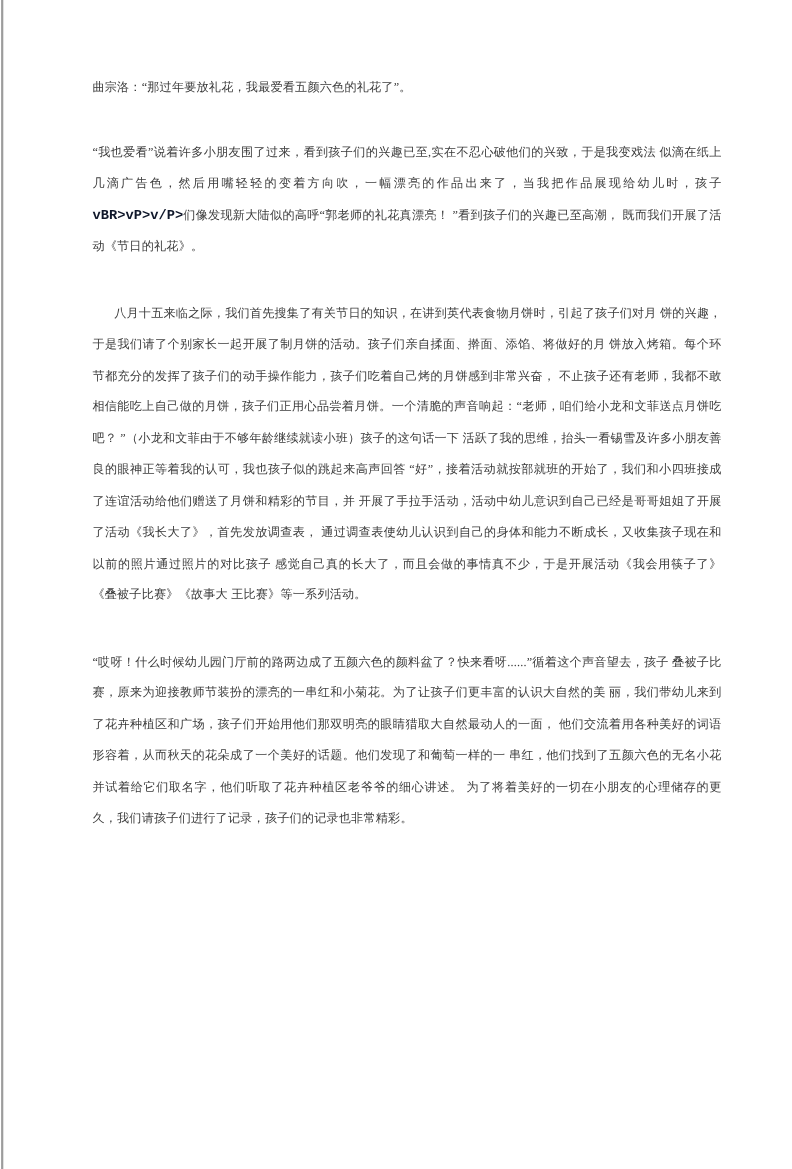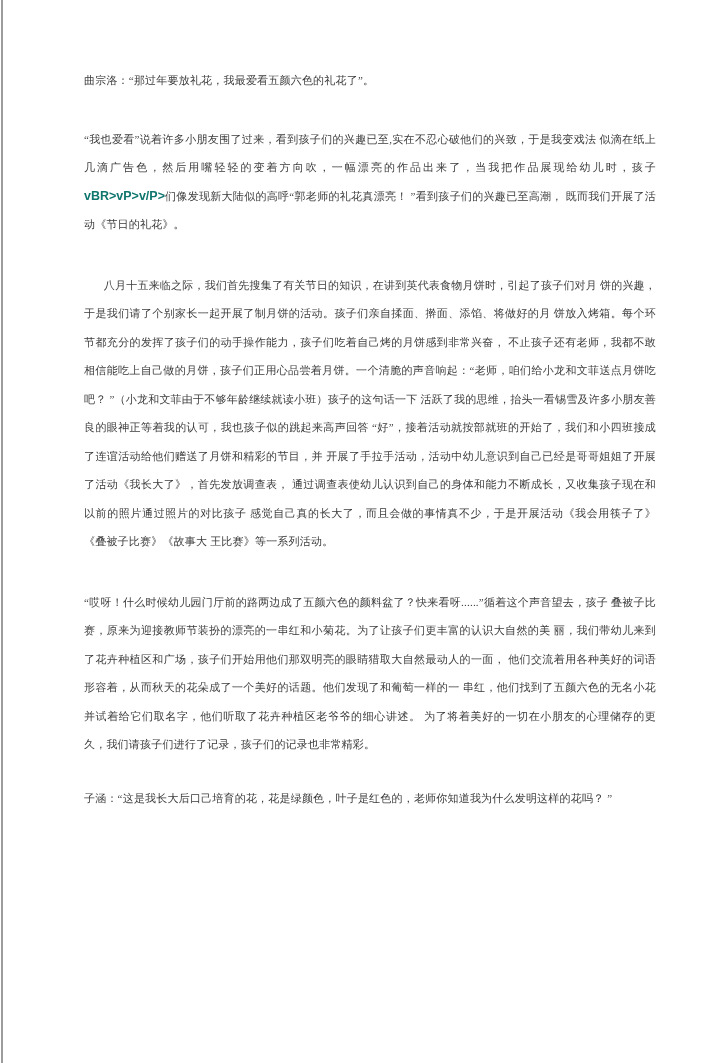--- a/index.html
+++ b/index.html
@@ -38,38 +38,37 @@
     margin: 0;
     padding: 0;
   }
   .gap-lg   { margin-top: 30px !important; }
   .gap-xl   { margin-top: 32px !important; }
   .gap-xxl  { margin-top: 42px !important; }
   .gap-md   { margin-top: 25px !important; }
   .gap-md2  { margin-top: 27px !important; }
   .indented { text-indent: 1.8em; }
   .code-seg {
-    font-family: Liberation Sans, sans-serif;
+    font-family: Liberation Mono, monospace;
     font-size: 12.5px;
     font-weight: bold;
-    color: #0f766e;
+    color: #0f172a;
     letter-spacing: 0;
   }
 </style>
 </head>
 <body>
 
 <div class="left-border"></div>
 
 <div class="page">
   <p>曲宗洛：“那过年要放礼花，我最爱看五颜六色的礼花了”。</p>
 
   <p class="gap-lg"><span>“我也爱看”说着许多小朋友围了过来，看到孩子们的兴趣已至,实在不忍心破他们的兴致，于是我变戏法 似滴在纸上几滴广告色，然后用嘴轻轻的变着方向吹，一幅漂亮的作品出来了，当我把作品展现给幼儿时，孩子 </span><span class="code-seg">vBR&gt;vP&gt;v/P&gt;</span><span>们像发现新大陆似的高呼“郭老师的礼花真漂亮！ ”看到孩子们的兴趣已至高潮， 既而我们开展了活动《节日的礼花》。</span></p>
 
   <p class="gap-xl indented">八月十五来临之际，我们首先搜集了有关节日的知识，在讲到英代表食物月饼时，引起了孩子们对月 饼的兴趣，于是我们请了个别家长一起开展了制月饼的活动。孩子们亲自揉面、擀面、添馅、将做好的月 饼放入烤箱。每个环节都充分的发挥了孩子们的动手操作能力，孩子们吃着自己烤的月饼感到非常兴奋， 不止孩子还有老师，我都不敢相信能吃上自己做的月饼，孩子们正用心品尝着月饼。一个清脆的声音响起：“老师，咱们给小龙和文菲送点月饼吃吧？ ”（小龙和文菲由于不够年龄继续就读小班）孩子的这句话一下 活跃了我的思维，抬头一看锡雪及许多小朋友善良的眼神正等着我的认可，我也孩子似的跳起来高声回答 “好”，接着活动就按部就班的开始了，我们和小四班接成了连谊活动给他们赠送了月饼和精彩的节目，并 开展了手拉手活动，活动中幼儿意识到自己已经是哥哥姐姐了开展了活动《我长大了》，首先发放调查表， 通过调查表使幼儿认识到自己的身体和能力不断成长，又收集孩子现在和以前的照片通过照片的对比孩子 感觉自己真的长大了，而且会做的事情真不少，于是开展活动《我会用筷子了》《叠被子比赛》《故事大 王比赛》等一系列活动。</p>
 
   <p class="gap-xl">“哎呀！什么时候幼儿园门厅前的路两边成了五颜六色的颜料盆了？快来看呀......”循着这个声音望去，孩子 叠被子比赛，原来为迎接教师节装扮的漂亮的一串红和小菊花。为了让孩子们更丰富的认识大自然的美 丽，我们带幼儿来到了花卉种植区和广场，孩子们开始用他们那双明亮的眼睛猎取大自然最动人的一面， 他们交流着用各种美好的词语形容着，从而秋天的花朵成了一个美好的话题。他们发现了和葡萄一样的一 串红，他们找到了五颜六色的无名小花并试着给它们取名字，他们听取了花卉种植区老爷爷的细心讲述。 为了将着美好的一切在小朋友的心理储存的更久，我们请孩子们进行了记录，孩子们的记录也非常精彩。</p>
 
 
-  <p class="gap-md">子涵：“这是我长大后口己培育的花，花是绿颜色，叶子是红色的，老师你知道我为什么发明这样的花吗？ ”</p>
 
 
 </div>
 
 </body></html>

